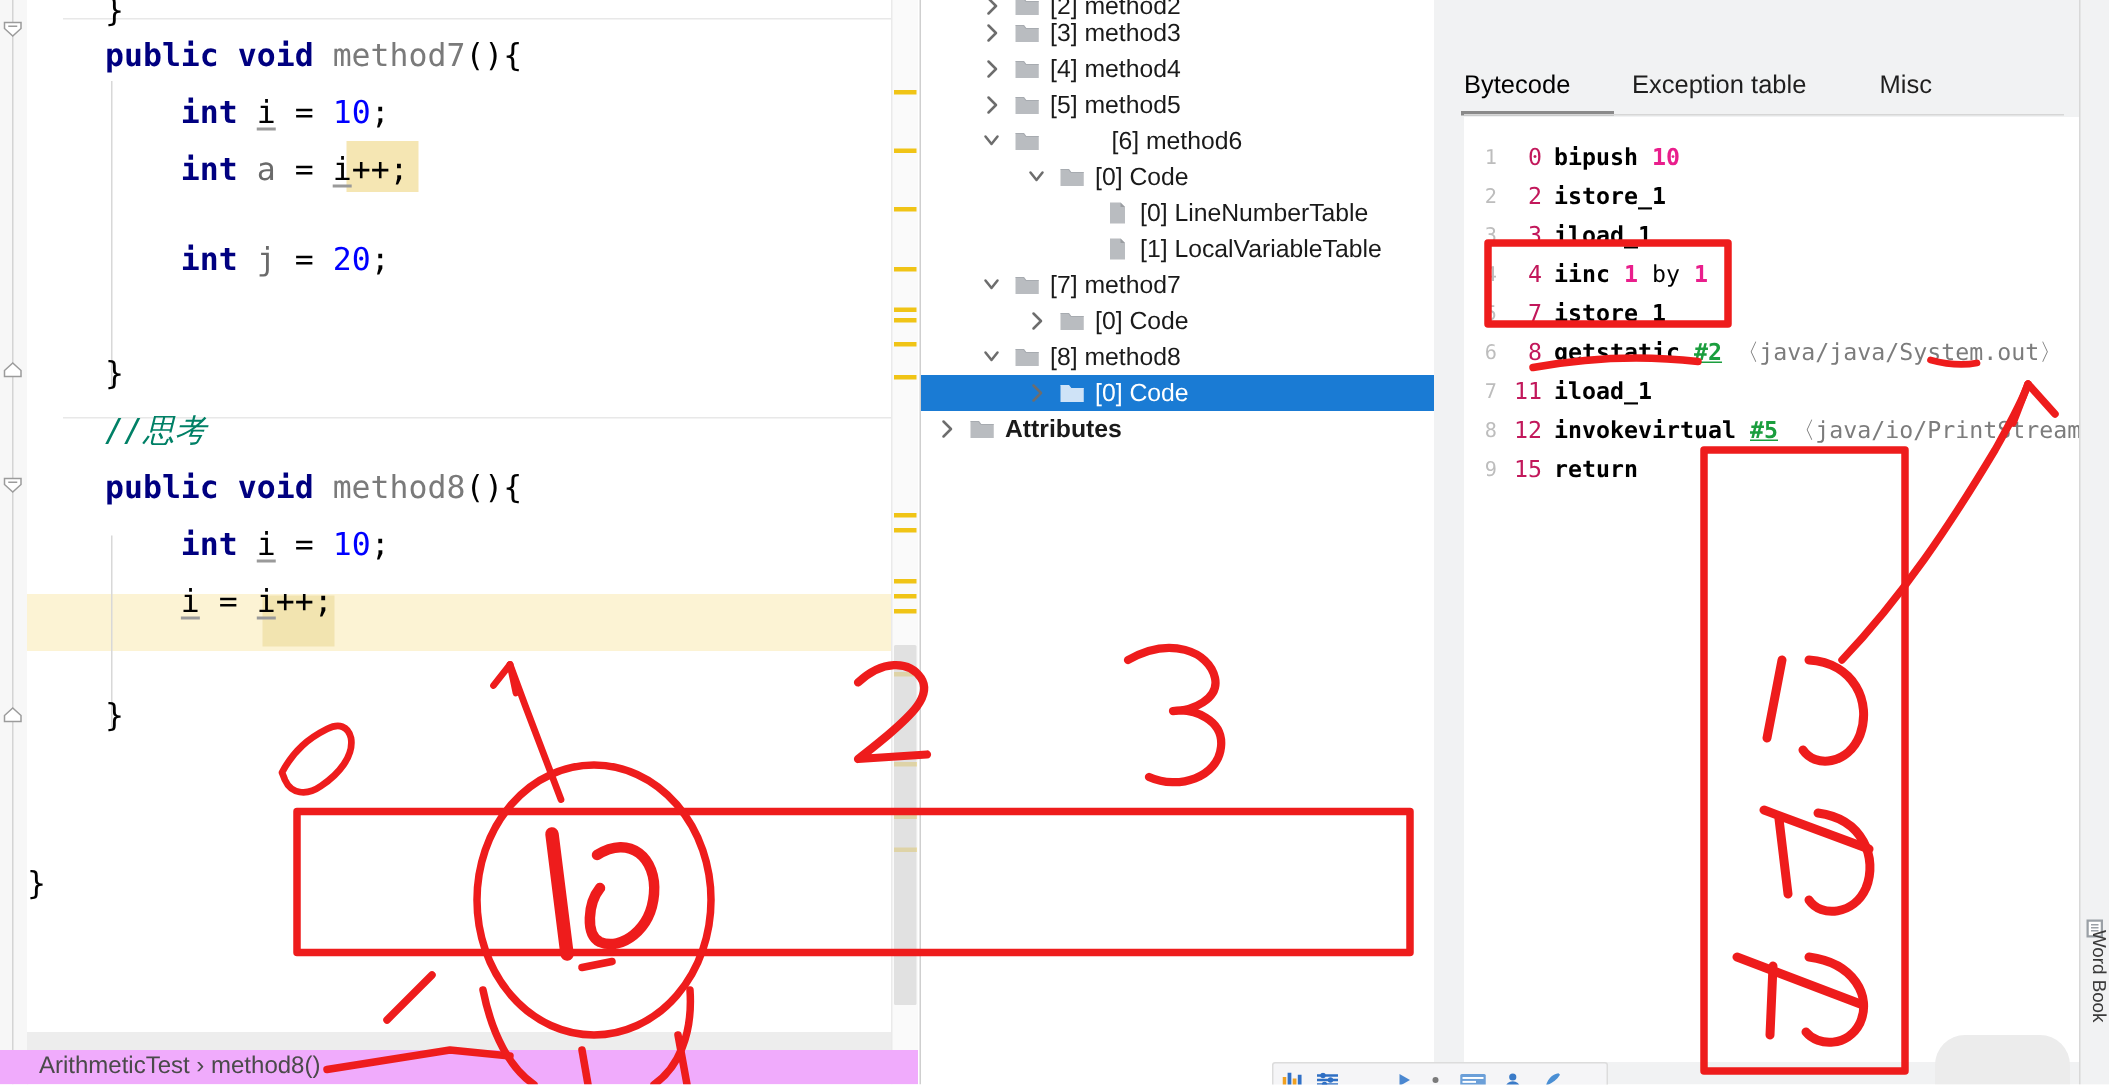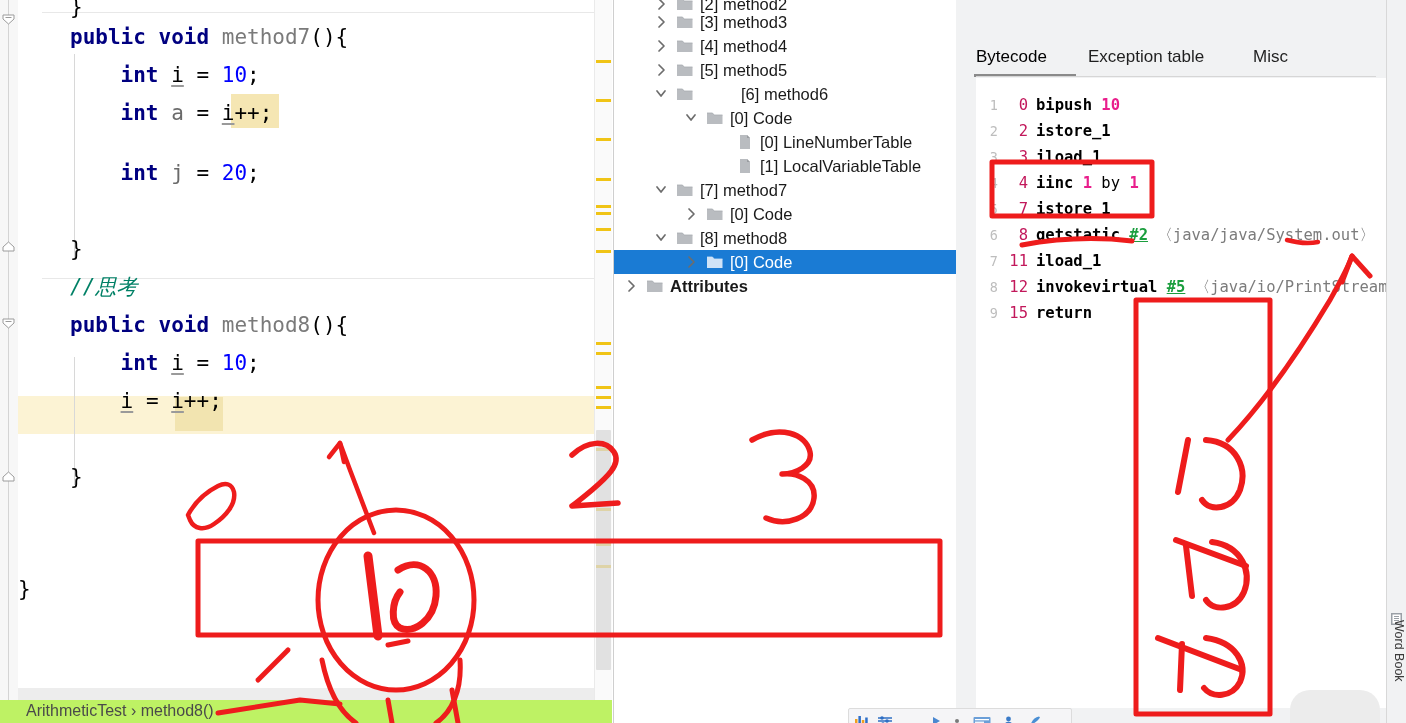--- a/index.html
+++ b/index.html
@@ -63,21 +63,21 @@
   .bc-off{position:absolute;left:28px;width:24px;text-align:right;color:#c2185b;}
   .bc-op{position:absolute;left:60px;color:#000;font-weight:bold;}
   .bc-arg{color:#e91e8c;font-weight:bold;}
   .bc-by{color:#000;font-weight:normal;}
   .bc-ref{color:#1b9e3e;font-weight:bold;text-decoration:underline;}
   .bc-desc{color:#7c7c7c;font-weight:normal;}
 
   #bc-scroll{position:absolute;right:1px;top:78px;width:10px;height:630px;background:#f1f2f3;}
 
   
-  #breadcrumb{left:0;top:700px;width:700px;height:23px;background:#bef264;}
+  #breadcrumb{left:0;top:700px;width:700px;height:23px;background:#f0abfc;}
   #bc-text{position:absolute;left:26px;top:2px;font-size:16px;color:#4a4a4a;}
   #editor-bottomstrip{left:18px;top:688px;width:576px;height:13px;background:#eeeeee;}
 
   
   #taskbar{left:848px;top:708px;width:222px;height:15px;background:#f5f5f7;border:1px solid #dcdcdc;border-radius:2px;}
   .tb-ico{position:absolute;top:3px;height:10px;}
 
   
   #right-rail{left:1386px;top:0;width:20px;height:723px;background:#f1f2f3;border-left:1px solid #d8d8d8;}
   #wordbook{position:absolute;left:-25px;top:648px;width:72px;height:16px;

